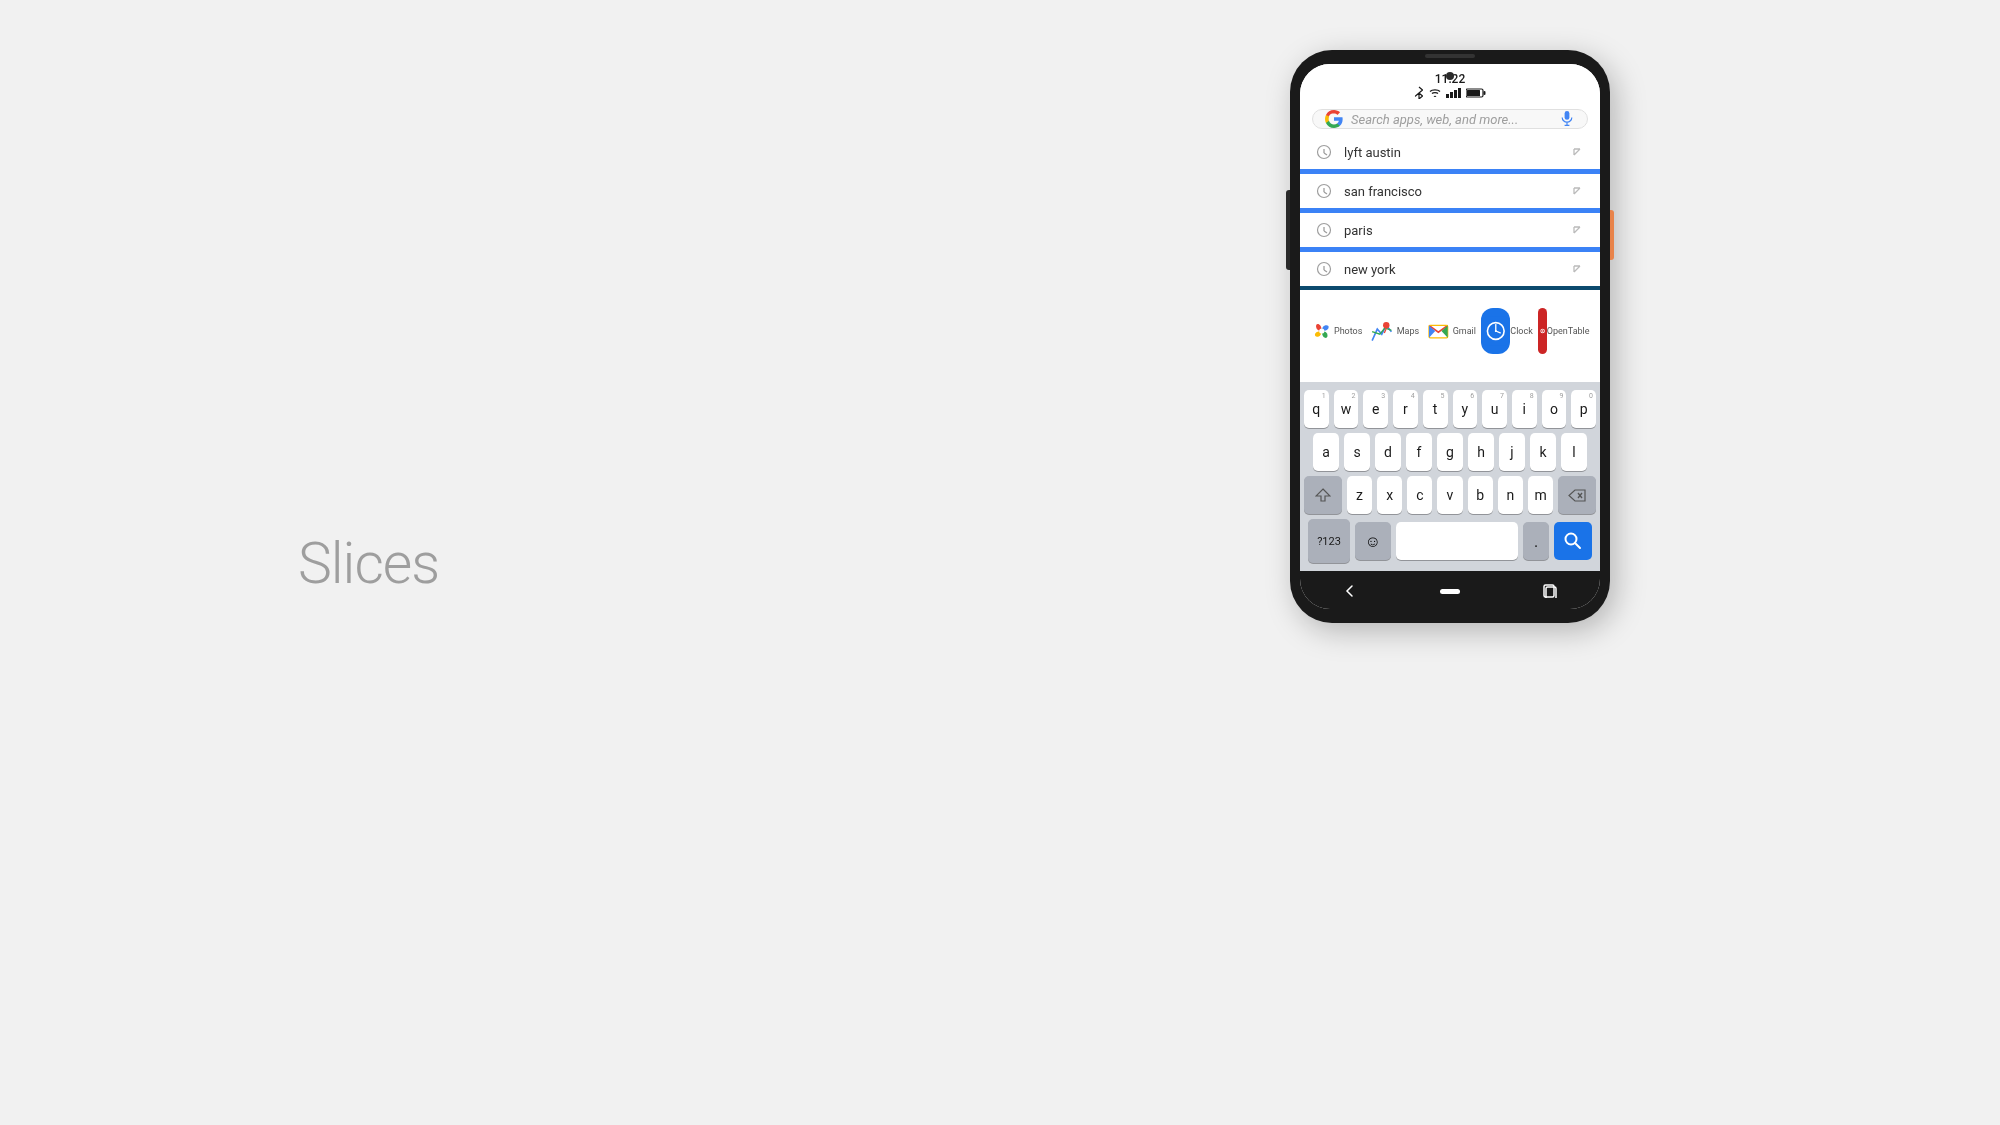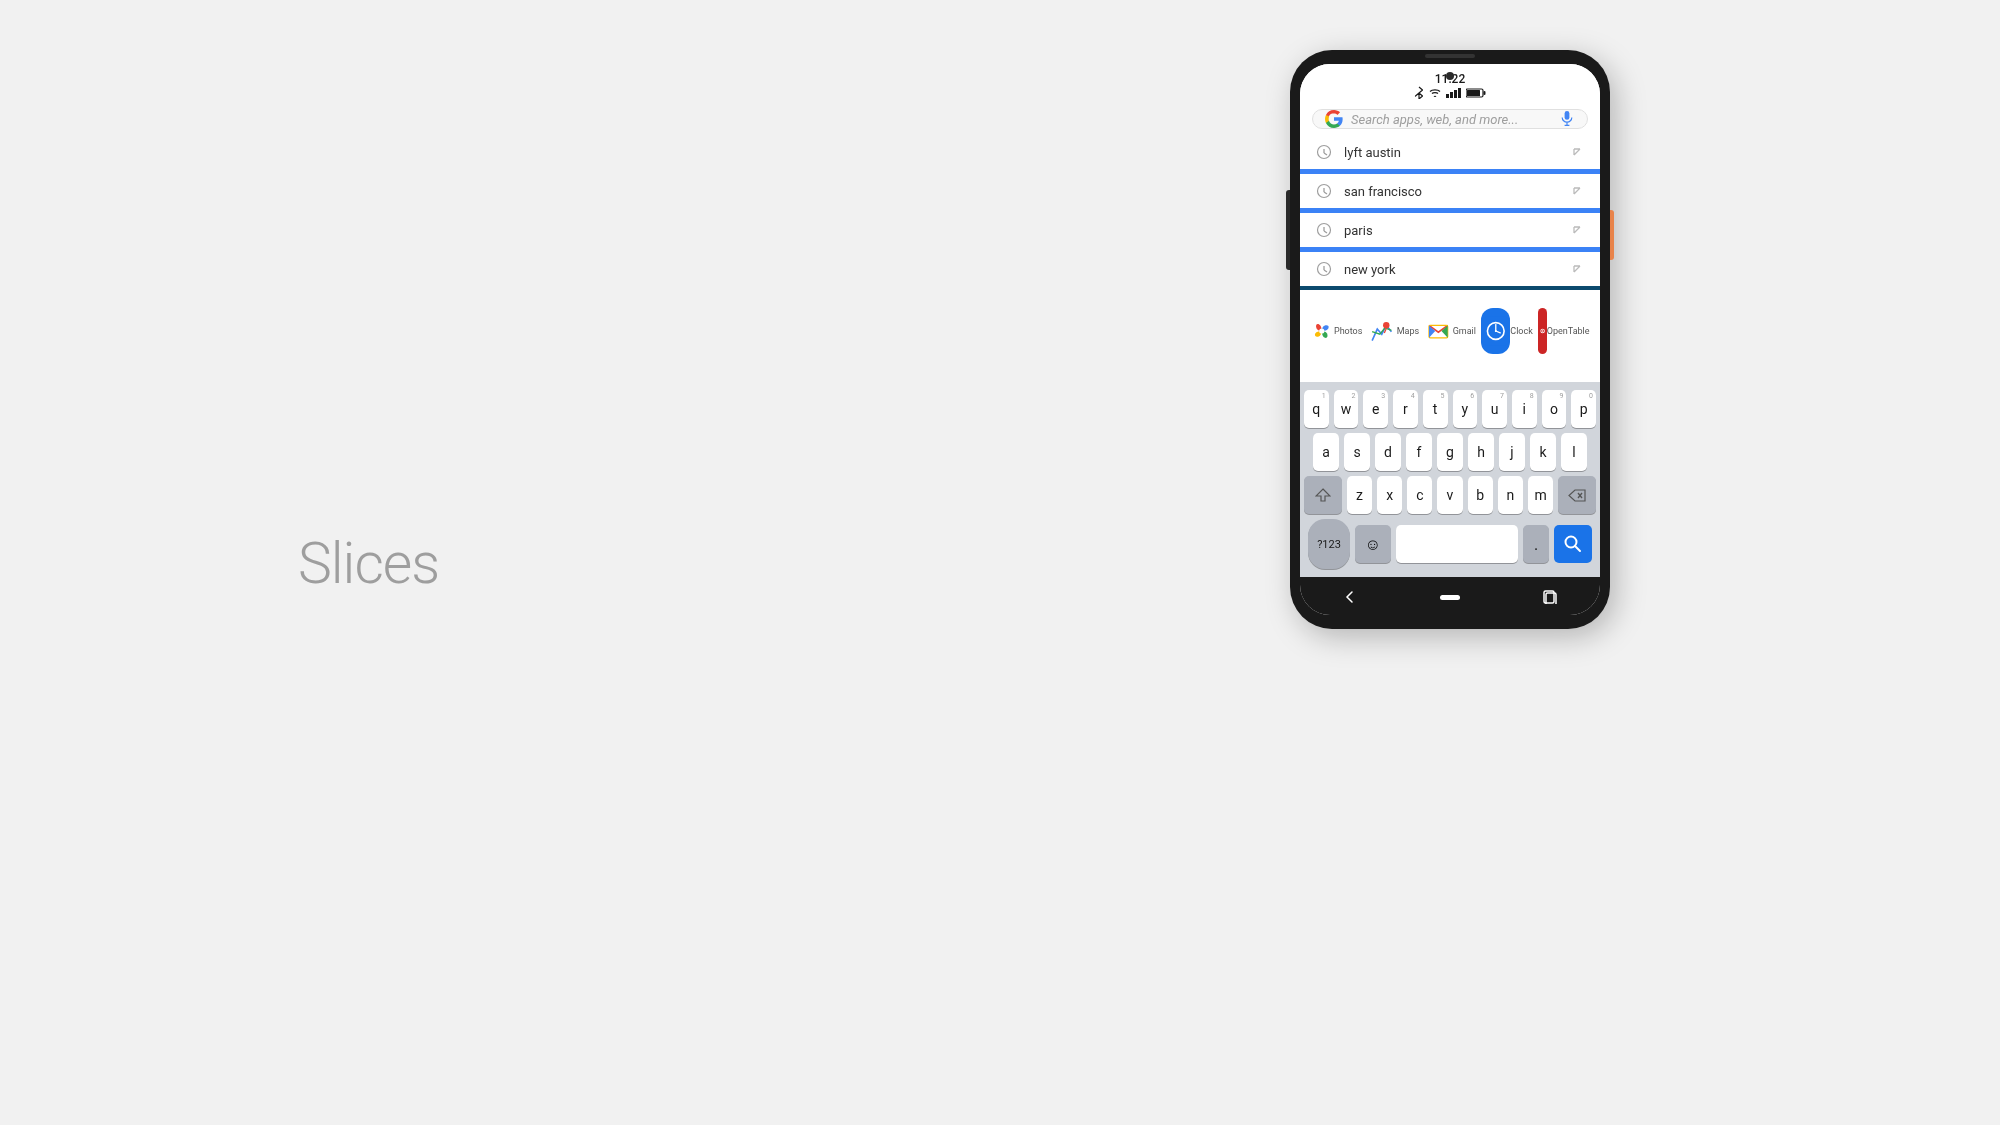--- a/index.html
+++ b/index.html
@@ -239,24 +239,24 @@
     .keyboard-bottom {
       display: flex;
       gap: 5px;
       align-items: center;
       padding: 0 4px;
       margin-bottom: 4px;
     }
 
     .key-123 {
       background: #abb0ba;
-      border-radius: 17px;
+      border-radius: 5px;
       font-size: 11px;
       color: #1a1a1a;
-      height: 50px;
+      height: 44px;
       width: 42px;
       display: flex;
       align-items: center;
       justify-content: center;
       box-shadow: 0 1px 0 rgba(0,0,0,0.3);
       flex-shrink: 0;
     }
 
     .key-emoji {
       background: #abb0ba;

